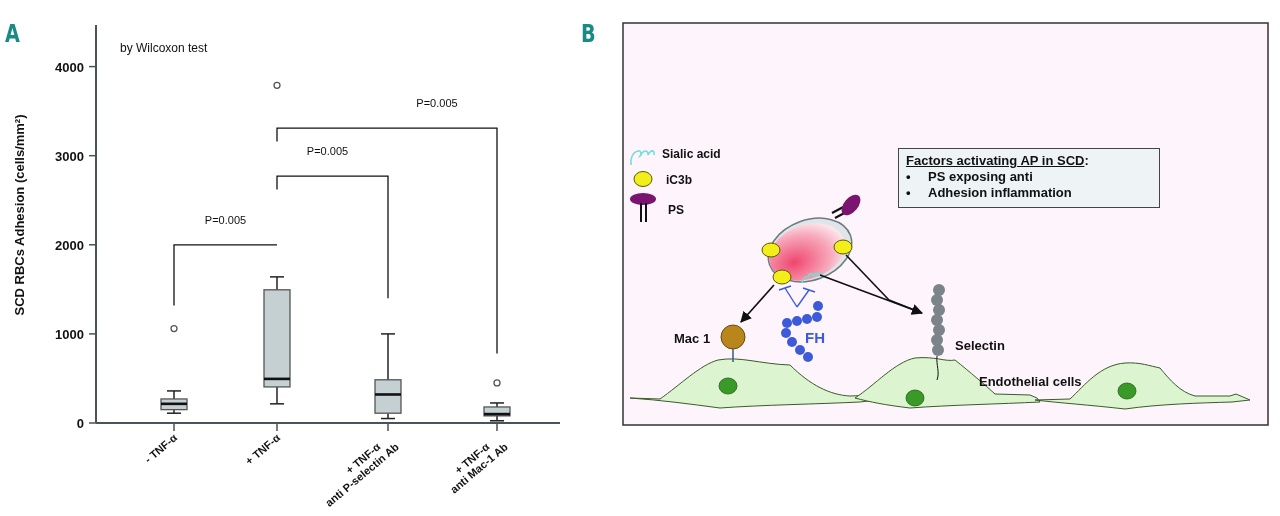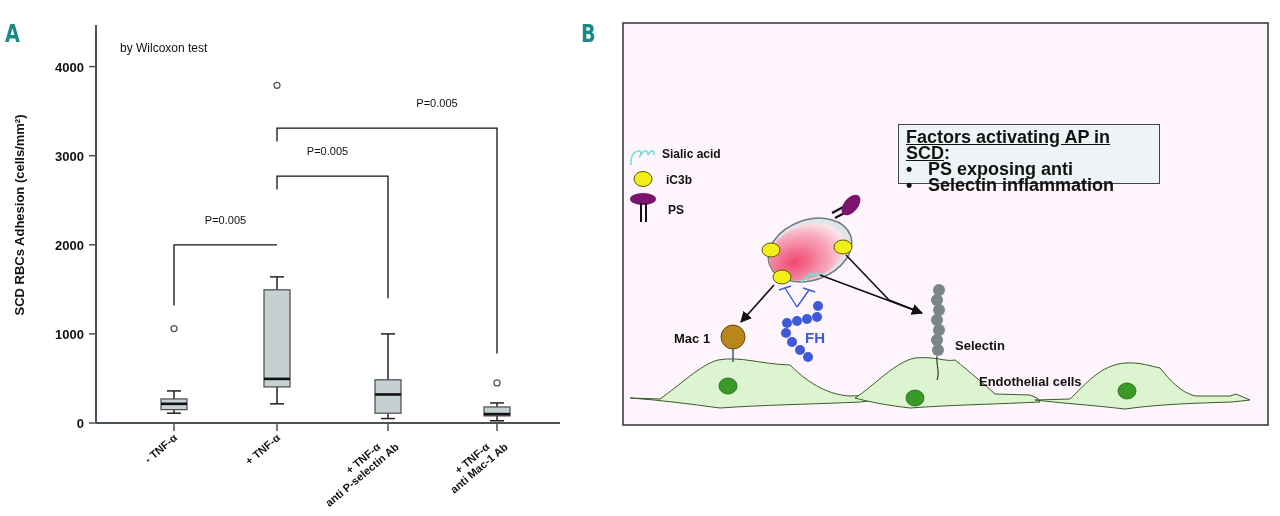--- a/index.html
+++ b/index.html
@@ -7,23 +7,23 @@
          font-family: "Liberation Sans", sans-serif; }
   .panel-letter { position: absolute; font-family: "DejaVu Sans", sans-serif; font-weight: bold;
                   font-size: 24px; color: #1a8a86; transform: scaleX(0.8); transform-origin: left top; }
   svg { position: absolute; left: 0; top: 0; }
   .tick-label { font-family: "Liberation Sans", sans-serif; font-weight: bold; font-size: 13px; fill: #111; }
   .cat-label { font-family: "Liberation Sans", sans-serif; font-weight: bold; font-size: 11px; fill: #111; }
   .ann { font-family: "Liberation Sans", sans-serif; font-size: 11px; fill: #111; }
   .ylabel { font-family: "Liberation Sans", sans-serif; font-weight: bold; font-size: 13px; fill: #111; }
   .b-label { font-family: "Liberation Sans", sans-serif; font-weight: bold; font-size: 13px; fill: #111; }
   .b-legend { font-family: "Liberation Sans", sans-serif; font-weight: bold; font-size: 12px; fill: #111; }
-  .factors-box { position: absolute; left: 898px; top: 124px; width: 262px; height: 60px;
+  .factors-box { position: absolute; left: 898px; top: 148px; width: 262px; height: 60px;
                  background: #eef3f5; border: 1.5px solid #444; box-sizing: border-box;
-                 font-family: "Liberation Sans", sans-serif; font-weight: bold; font-size: 18px; color: #111;
+                 font-family: "Liberation Sans", sans-serif; font-weight: bold; font-size: 13px; color: #111;
                  padding: 4px 7px; line-height: 16px; }
   .factors-box .title { text-decoration: underline; }
   .factors-box .bullet { display: flex; }
   .factors-box .dot { width: 22px; }
 </style>
 </head>
 <body>
 
 <div class="panel-letter" style="left:5px; top:20px;">A</div>
 <div class="panel-letter" style="left:581px; top:20px;">B</div>
@@ -208,15 +208,15 @@
 </svg>
 
 <div class="factors-box">
   <div><span class="title">Factors  activating AP in SCD</span><span>:</span></div>
   <div class="bullet">
       <span class="dot">•</span>
       <span>PS exposing anti</span>
     </div>
   <div class="bullet">
       <span class="dot">•</span>
-      <span>Selectin inflammation</span>
+      <span>Adhesion inflammation</span>
     </div>
 </div>
 
 </body></html>

